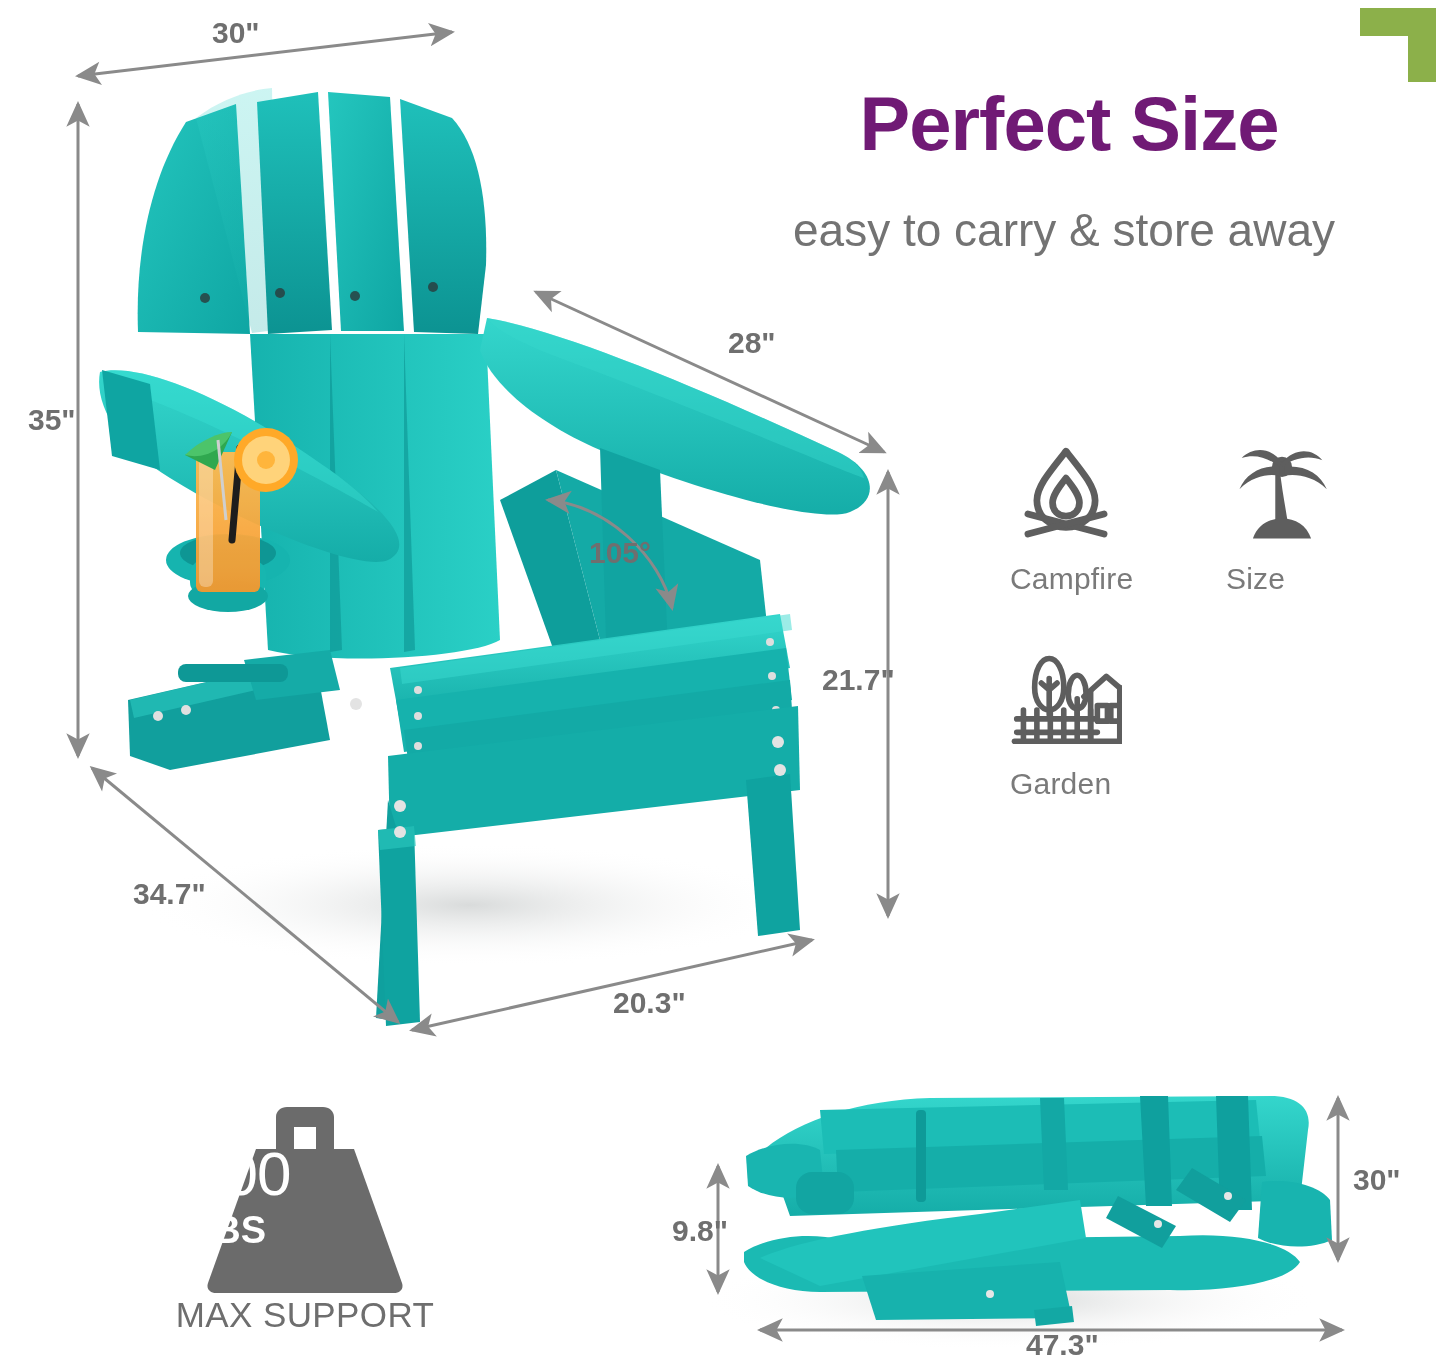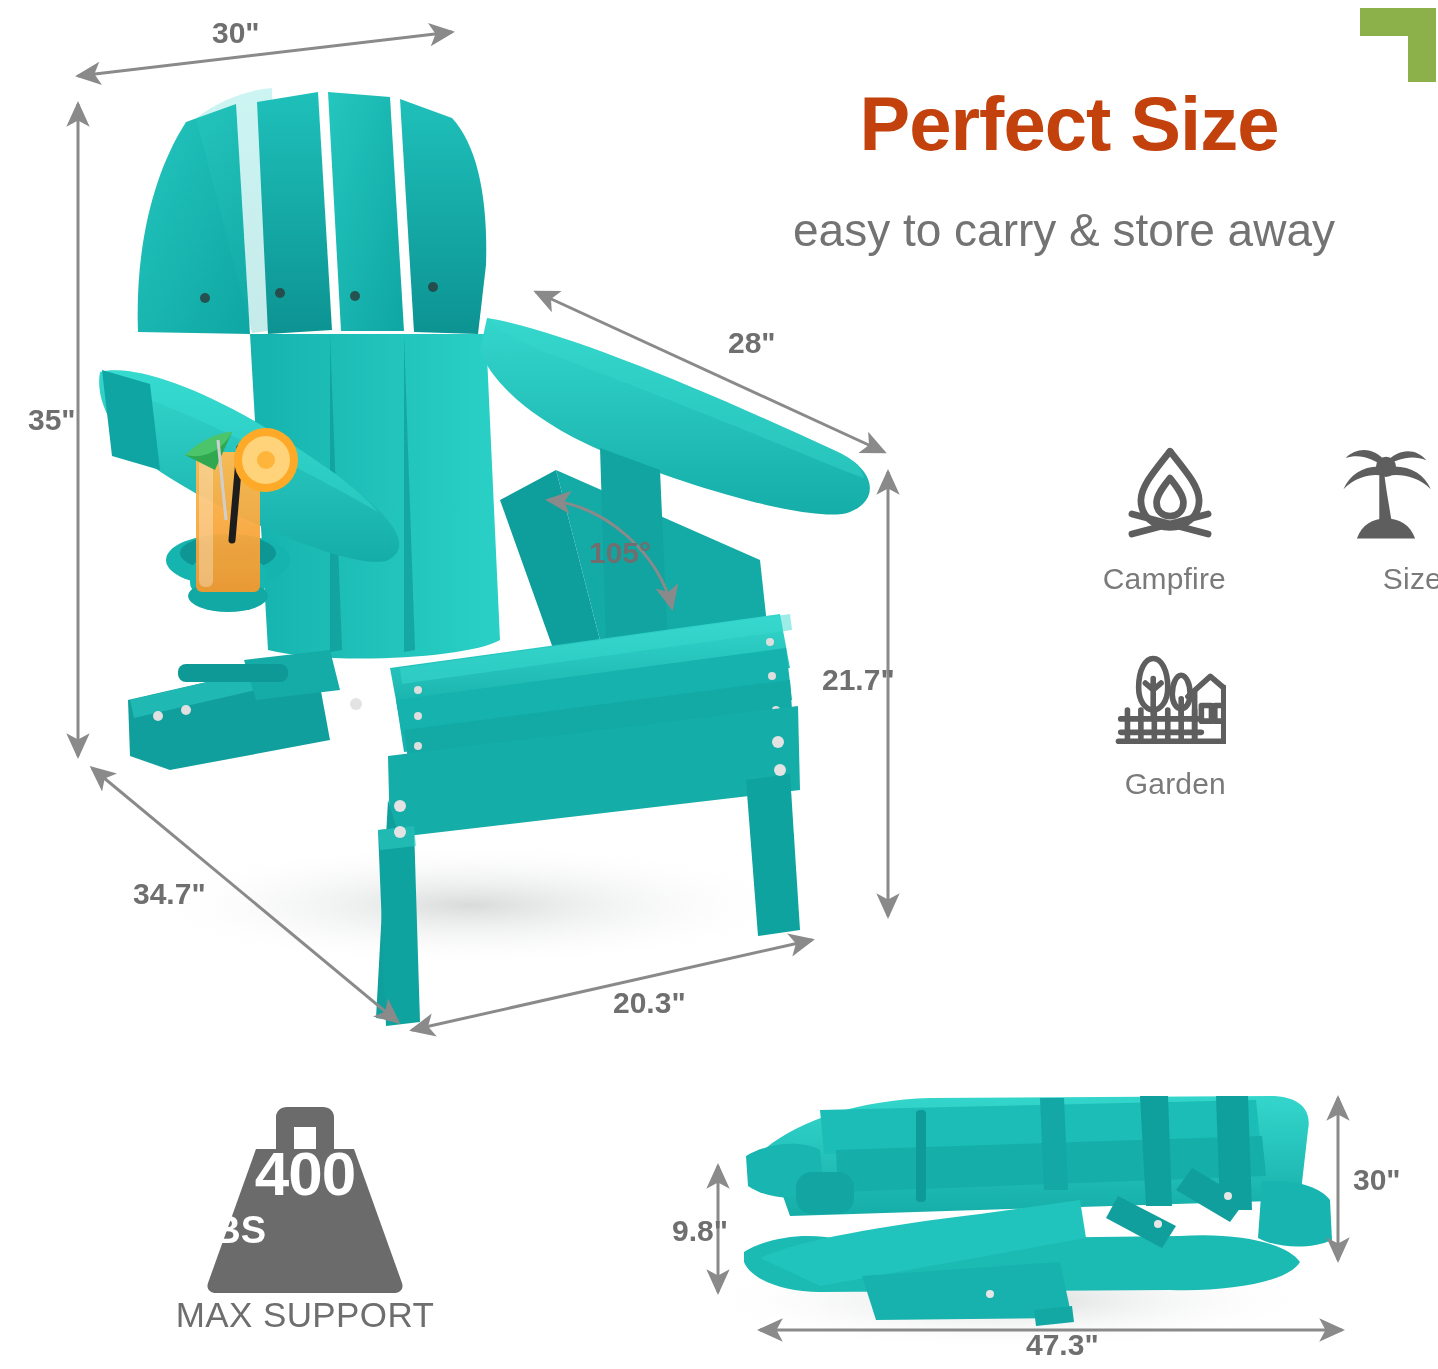--- a/index.html
+++ b/index.html
@@ -12,50 +12,50 @@
   #root { position: relative; width: 1438px; height: 1369px; background: #fff; }
 
   
   .corner-mark { position: absolute; top: 6px; right: 0px; width: 86px; height: 78px; }
 
   
   .headline {
     position: absolute; left: 700px; top: 86px; width: 738px;
     text-align: center;
     font-size: 76px; font-weight: bold; letter-spacing: -1px;
-    color: #c2410c; line-height: 1.0;
+    color: #701a75; line-height: 1.0;
     white-space: nowrap;
   }
   .subheadline {
     position: absolute; left: 690px; top: 205px; width: 748px;
     text-align: center;
     font-size: 46px; font-weight: normal; color: #737373;
     line-height: 1.1; white-space: nowrap;
   }
 
   
   .usage-grid {
     position: absolute; left: 1010px; top: 440px;
     width: 432px; height: 400px;
     display: grid; grid-template-columns: 1fr 1fr; grid-template-rows: 1fr 1fr;
     row-gap: 10px;
   }
-  .usage-cell { display: flex; flex-direction: column; align-items: flex-end; justify-content: flex-start; }
+  .usage-cell { display: flex; flex-direction: column; align-items: flex-start; justify-content: flex-start; }
   .usage-icon { width: 112px; height: 112px; display: block; }
   .usage-label {
     margin-top: 10px; font-size: 30px; color: #7a7a7a; font-weight: normal;
     letter-spacing: 0.2px; white-space: nowrap;
   }
 
   
   .weight-block { position: absolute; left: 150px; top: 1105px; width: 310px; }
   .weight-icon-wrap { position: relative; width: 230px; height: 190px; margin: 0 auto; }
   .weight-num {
-    position: absolute; left: 0; top: 38px; width: 230px; text-align: center;
-    font-size: 62px; font-weight: bold; color: #ffffff; line-height: 1;
+    position: absolute; left: 0; top: 38px; width: 230px; 
+    font-size: 62px; font-weight: normal; color: #ffffff; line-height: 1;
     letter-spacing: -1px;
   }
   .weight-unit {
     position: absolute; left: 0; top: 106px; width: 230px; text-align: left;
     font-size: 38px; font-weight: bold; color: #ffffff; line-height: 1;
   }
   .weight-caption {
     text-align: center; font-size: 35px; color: #6e6e6e;
     letter-spacing: 0.4px; white-space: nowrap;
   }

